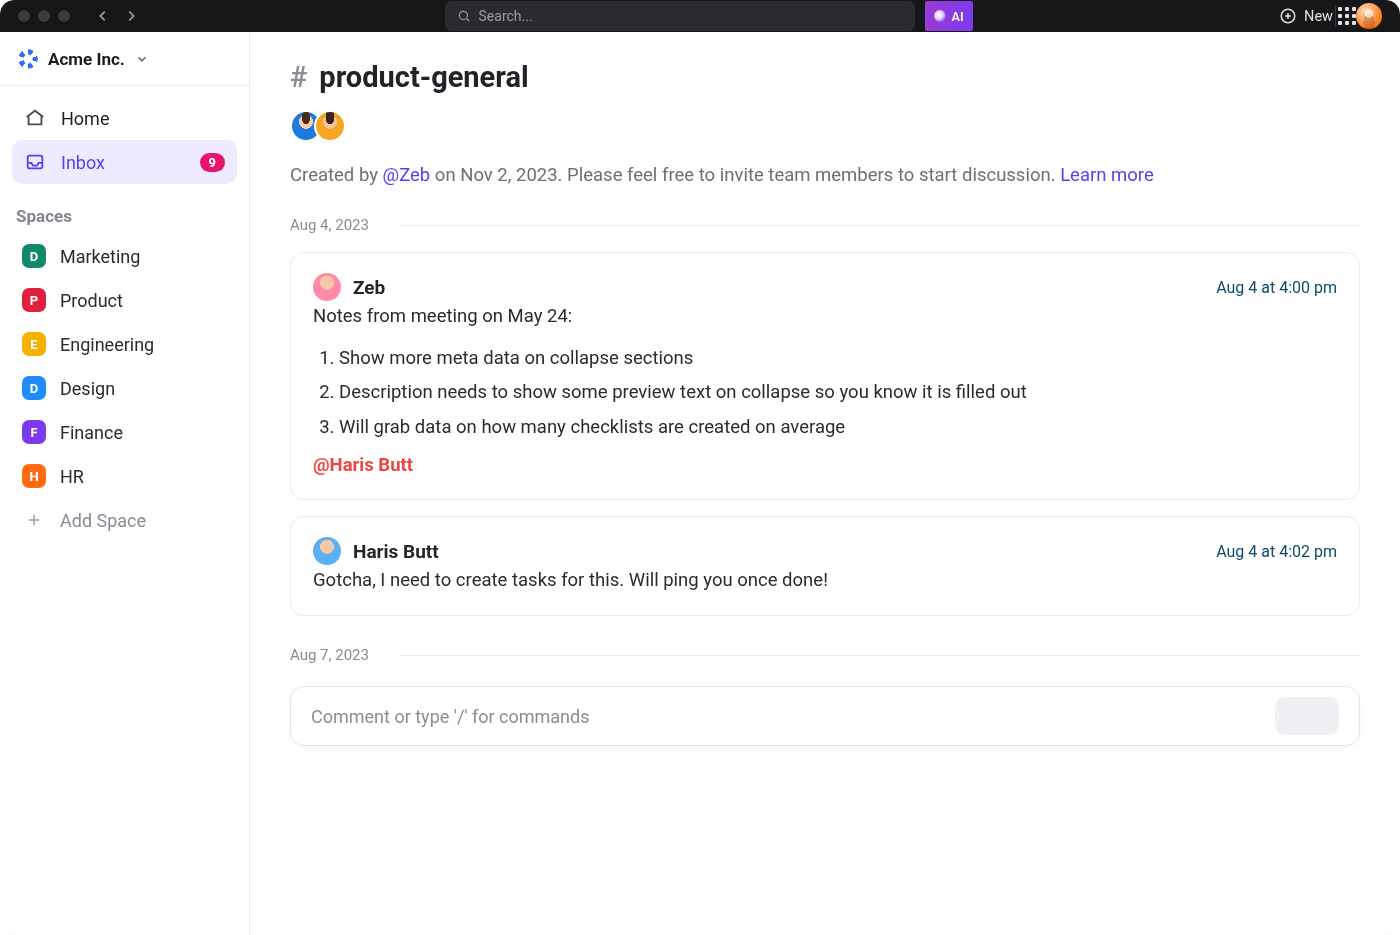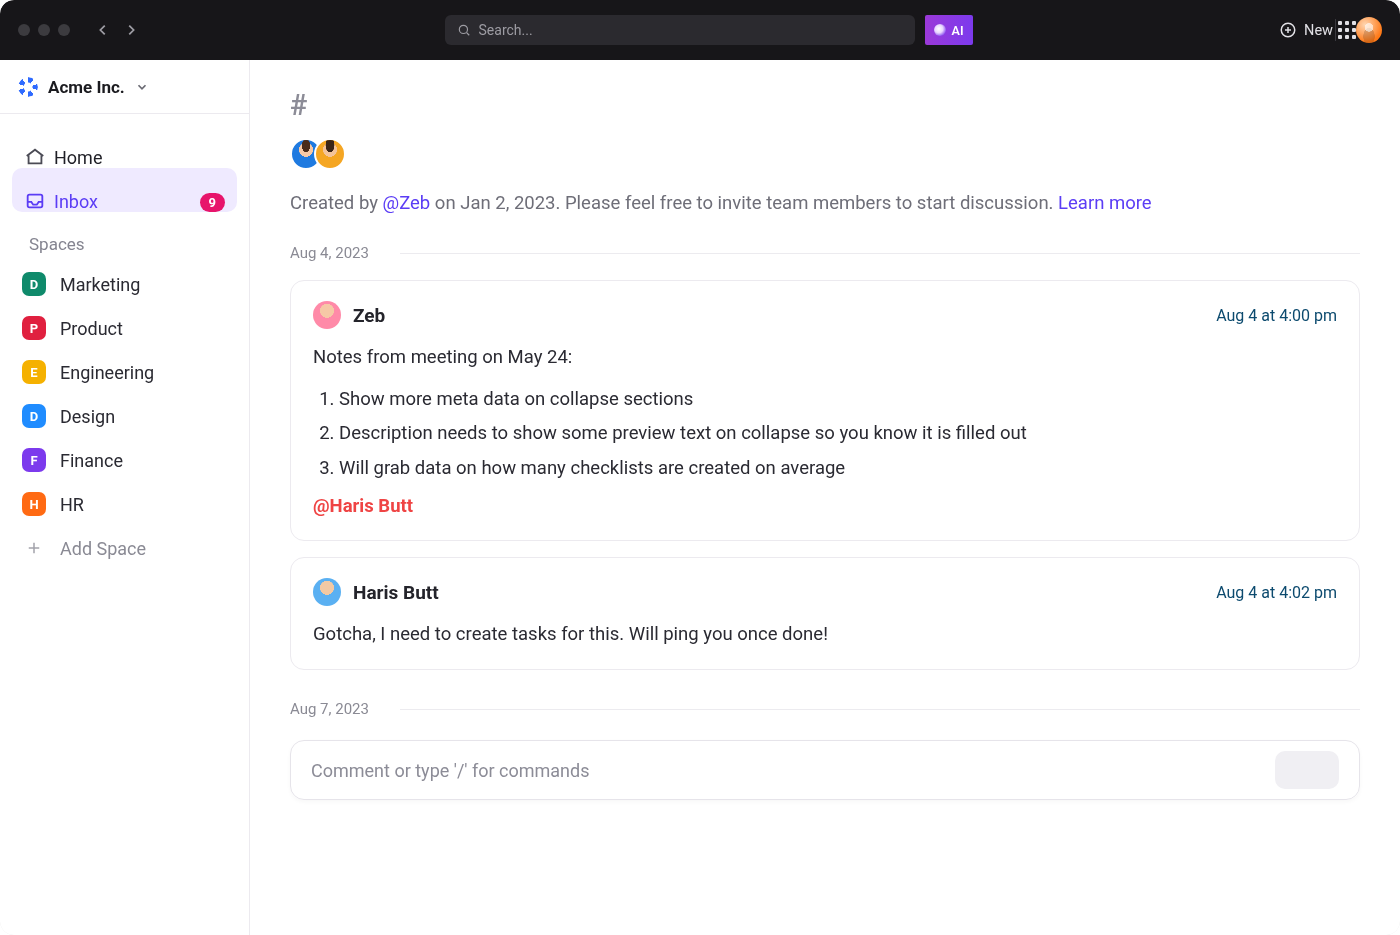--- a/index.html
+++ b/index.html
@@ -18,21 +18,21 @@
     overflow: hidden;
     background: #ffffff;
     width: 100%; height: 100%;
     display: flex;
     flex-direction: column;
     box-shadow: 0 10px 40px rgba(0,0,0,.15);
   }
 
   
   .topbar {
-    height: 60px;
+    height: 32px;
     background: #171619;
     display: flex;
     align-items: center;
     padding: 12px 18px;
     gap: 12px;
     color: #dcdde1;
   }
   .traffic {
     display: flex; gap: 8px; align-items: center; width: 60px;
   }
@@ -104,43 +104,43 @@
     content:""; position:absolute; inset:0;
     background:
       conic-gradient(from 0deg, #2f6bff 0 10%, transparent 10% 20%, #2f6bff 20% 30%, transparent 30% 40%, #2f6bff 40% 50%, transparent 50% 60%, #2f6bff 60% 70%, transparent 70% 80%, #2f6bff 80% 90%, transparent 90% 100%);
     border-radius:50%;
     -webkit-mask: radial-gradient(circle at center, transparent 0 4px, #000 5px);
             mask: radial-gradient(circle at center, transparent 0 4px, #000 5px);
   }
   .chev { color:#6b6b74; }
   .sb-section { padding: 10px 12px 4px; }
   .sb-link {
-    display:flex; align-items:flex-end; gap:8px;
+    display:flex; align-items:center; gap:15px;
     height: 44px; padding: 0 12px;
     border-radius: 10px;
     font-size: 18px; color:#1f1f26;
     cursor:default;
   }
   .sb-link.active {
     background: #efeaff;
     color:#5b3df5;
   }
   .sb-link .spacer { flex:1; }
   .badge {
     background:#e7146b; color:#fff;
     font-size:13px; font-weight:700;
     padding:2px 9px; border-radius: 999px;
   }
   .sb-icon { width:22px; height:22px; color:#4b4b55; flex-shrink:0;}
   .sb-link.active .sb-icon { color:#5b3df5; }
   .more-icon { width:22px;height:22px;border:2px solid #6b6b74;border-radius:50%; display:flex;align-items:center;justify-content:center;gap:2px;}
   .more-icon i{width:3px;height:3px;background:#6b6b74;border-radius:50%;}
   .section-title {
-    padding: 18px 29px 8px;
-    color:#848490; font-size:17px; font-weight:400;
+    padding: 18px 16px 8px;
+    color:#848490; font-size:17px; font-weight:700;
   }
   .space-item {
     display:flex; align-items:center; gap:14px;
     height:44px; padding:0 22px;
     font-size:18px; color:#2a2a32;
   }
   .space-chip {
     width:24px; height:24px; border-radius:7px;
     display:flex; align-items:center; justify-content:center;
     color:#fff; font-weight:700; font-size:13px;
@@ -190,21 +190,21 @@
     padding: 20px 22px 20px 22px;
     margin-bottom: 16px;
     background:#fff;
   }
   .msg-head { display:flex; align-items:center; gap:12px; }
   .msg-head .name { font-weight:700; font-size:19px; color:#24242b;}
   .msg-head .time { margin-left:auto; color:#0c4a6e; font-size:16px;}
   .msg-avatar { width:28px;height:28px;border-radius:50%; }
   .av-zeb { background: radial-gradient(circle at 50% 35%, #f6c8a6 0 30%, transparent 31%), linear-gradient(#ff8aa8,#ff8aa8);}
   .av-haris { background: radial-gradient(circle at 50% 35%, #f2c9a4 0 30%, transparent 31%), linear-gradient(#5ab0f2,#5ab0f2);}
-  .msg-body { margin-top:14px; font-size:18.5px; color:#2a2a32; line-height:1.55;}
+  .msg-body { margin-top:1px; font-size:18.5px; color:#2a2a32; line-height:1.55;}
   .msg-body ol { margin: 10px 0 6px 26px; }
   .msg-body ol li { padding: 3px 0;}
   .mention { color:#ef4444;font-weight:bold; }
   .composer {
     margin-top: 22px;
     border:1px solid #e6e4ea; border-radius:14px;
     height: 60px;
     display:flex; align-items:center;
     padding: 16px 20px;
     gap:12px;
@@ -341,27 +341,28 @@
               <path d="M12 5v14M5 12h14"></path>
             </svg>
         </span>
         <span>Add Space</span>
       </div>
     </aside>
 
     <main class="main">
       <div class="chan-title">
         <span class="hash">#</span>
+        <span>product-general</span>
       </div>
       <div class="members">
         <span class="member m1"></span>
         <span class="member m2"></span>
       </div>
       <div class="meta-line">
-        <span>Created by </span><a>@Zeb</a><span> on Jan 2, 2023. Please feel free to invite team members to start discussion. </span><a>Learn more</a>
+        <span>Created by </span><a>@Zeb</a><span> on Nov 2, 2023. Please feel free to invite team members to start discussion. </span><a>Learn more</a>
       </div>
 
       <div class="date-sep">
         <span>Aug 4, 2023</span>
         <span class="line"></span>
       </div>
 
       <div class="msg">
         <div class="msg-head">
           <span class="msg-avatar av-zeb"></span>

